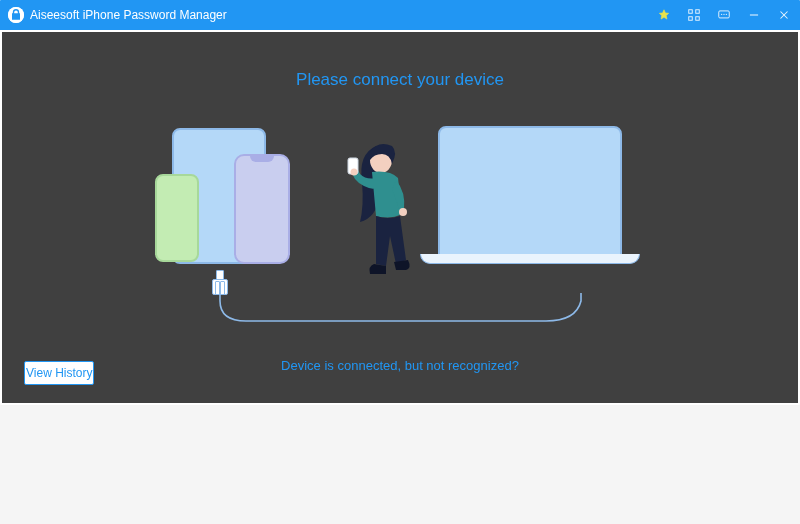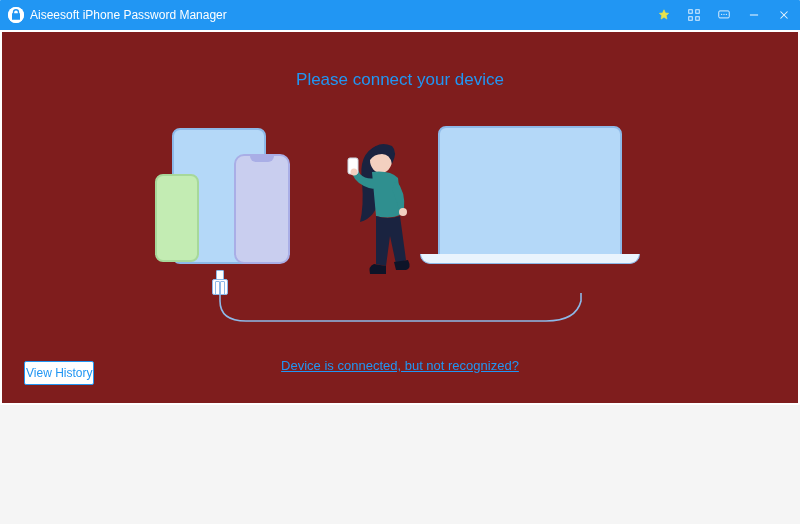--- a/index.html
+++ b/index.html
@@ -54,21 +54,21 @@
     justify-content: center;
     opacity: 0.9;
     cursor: pointer;
   }
   .titlebar-icon svg { width: 14px; height: 14px; stroke: #fff; fill: none; }
   .heart-icon svg { fill: #ffeb3b; stroke: #ffeb3b; }
 
   .content {
     flex: 1;
     margin: 2px;
-    background: #7f1d1d;
+    background: #404040;
     display: flex;
     flex-direction: column;
     align-items: center;
     position: relative;
   }
   .instruction {
     margin-top: 38px;
     color: #2196f3;
     font-size: 17px;
   }
@@ -176,21 +176,20 @@
   
   .figure {
     position: absolute;
     left: 186px; top: 10px;
     width: 80px; height: 162px;
   }
   .help-link {
     margin-top: 22px;
     color: #2196f3;
     font-size: 13px;
-    text-decoration: underline;
     cursor: pointer;
   }
   .view-history-btn {
     position: absolute;
     left: 22px;
     bottom: 18px;
     border: 1px solid #2196f3;
     color: #2196f3;
     background: #fff;
     font-size: 12px;

